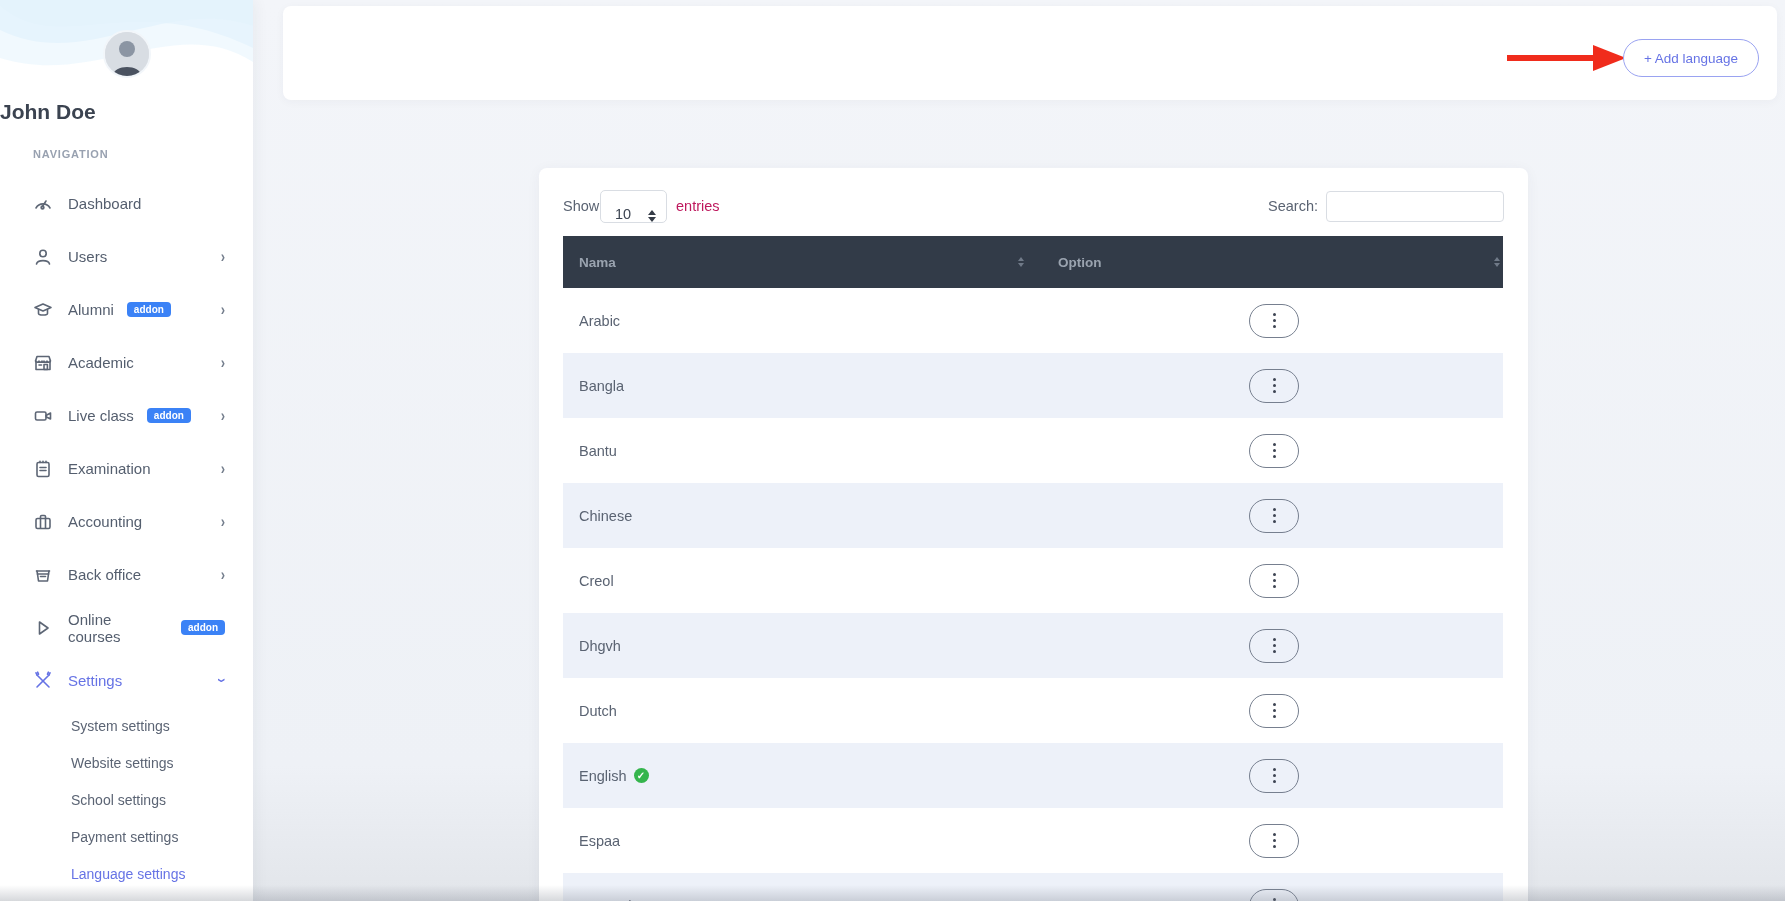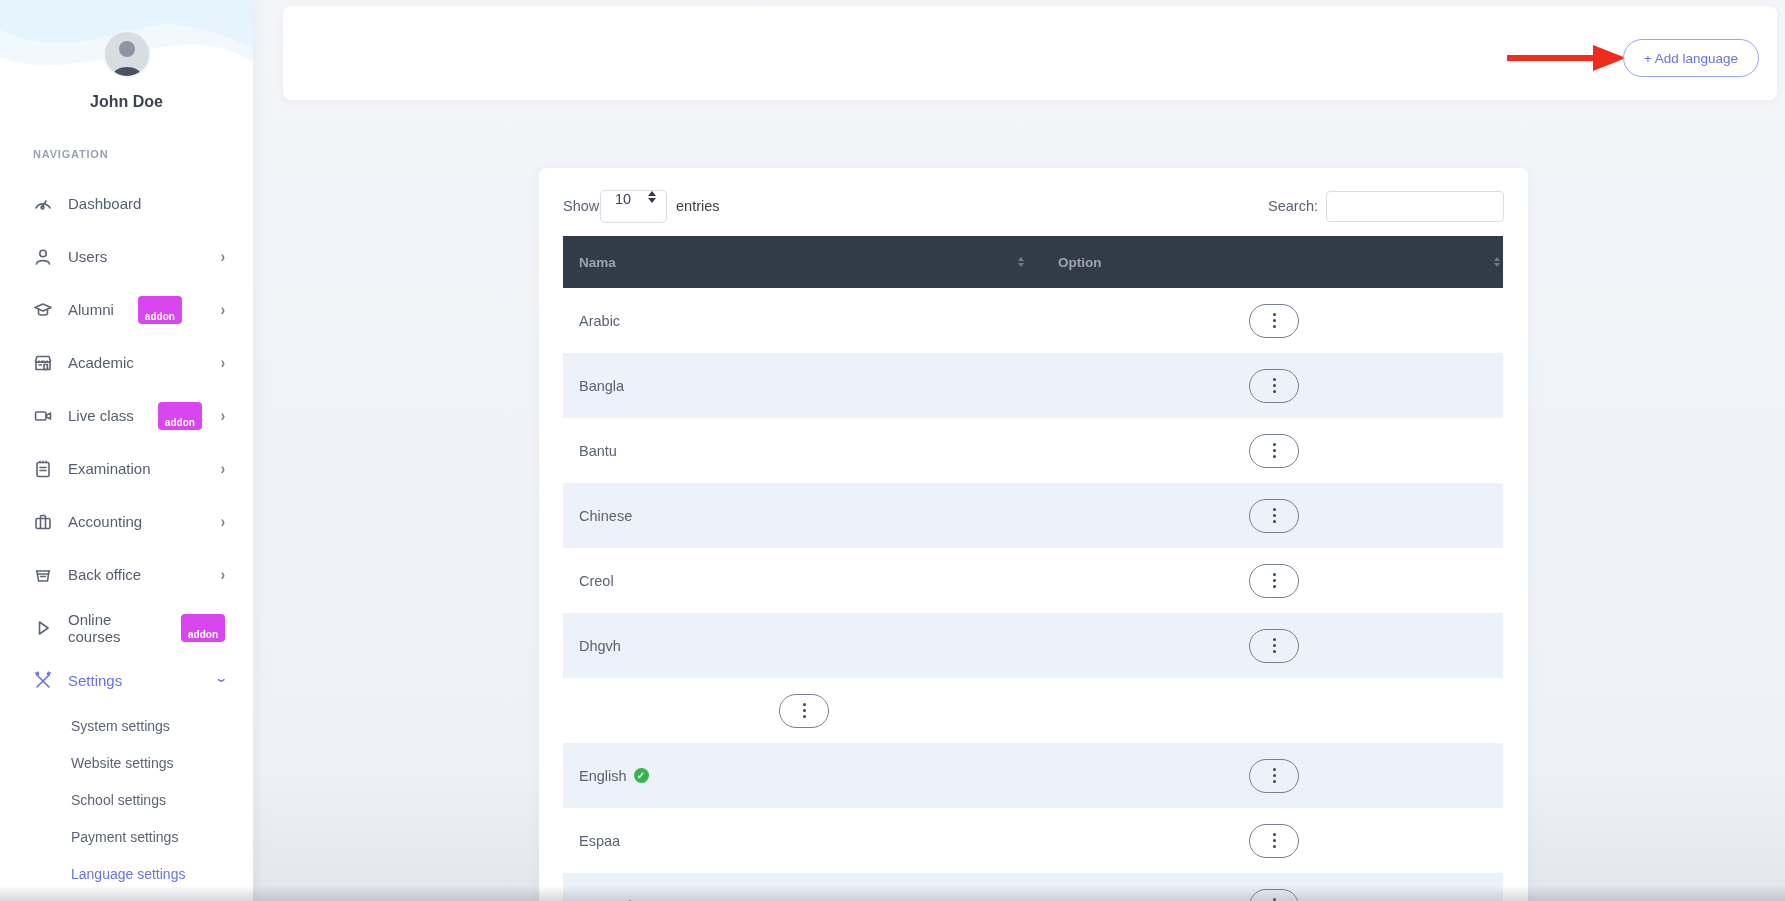--- a/index.html
+++ b/index.html
@@ -6,35 +6,35 @@
   html,body { width:1785px; height:901px; overflow:hidden;
     font-family:"Liberation Sans", sans-serif; }
   body { background:linear-gradient(180deg,#f3f5f9 0%,#eef1f6 85%,#e2e5ea 100%); position:relative; }
 
   
   .sidebar { position:absolute; left:0; top:0; width:253px; height:901px; background:#fff;
     box-shadow:2px 0 14px rgba(40,50,70,.06); z-index:2; }
   .wave { position:absolute; top:0; left:0; width:253px; height:92px; }
   .avatar { position:absolute; left:103px; top:30px; width:48px; height:48px; border-radius:50%;
     background:#dfe3e8; overflow:hidden; border:2px solid #f2f6fa; }
-  .profile-name { position:absolute; top:93px; width:100%; text-align:center;
-    font-size:16px; font-weight:bold; color:#3b4350; }
+  .profile-name { position:absolute; top:100px; width:100%; 
+    font-size:21px; font-weight:bold; color:#3b4350; }
   .nav-label { position:absolute; left:33px; top:148px; font-size:11px; font-weight:bold;
     color:#98a1b0; letter-spacing:.8px; }
   .nav { position:absolute; left:0; top:177px; width:253px; }
   .nav-item { height:53px; display:flex; align-items:center; padding:0 28px 0 33px;
     color:#545e6e; font-size:15px; cursor:pointer; position:relative; }
   .nav-item .ic { width:20px; height:20px; flex:0 0 20px; display:flex; align-items:center; justify-content:center; }
   .nav-item .lbl { margin-left:15px; }
   .nav-item .chev { margin-left:auto; font-size:13px; color:#737d8c; font-weight:bold;
     transform:scaleY(1.3); }
   .nav-item .chev.down { transform:rotate(90deg) scaleY(1.3); }
   .nav-item.active, .nav-item.active .chev { color:#6673e5; }
-  .badge { margin-left:24px; background:#d946ef; color:#fff; font-size:10px; font-weight:bold;
-    padding:16px 7px 2px; border-radius:4px; line-height:1; }
+  .badge { margin-left:13px; background:#3b82f6; color:#fff; font-size:10px; font-weight:bold;
+    padding:3px 7px 2px; border-radius:4px; line-height:1; }
   .subnav { width:253px; }
   .subnav-item { height:37px; display:flex; align-items:center; padding-left:71px;
     font-size:14px; color:#5b6474; cursor:pointer; }
   .subnav-item.active { color:#6673e5; }
   svg.icn { stroke:#5d6675; stroke-width:1.6; fill:none; stroke-linecap:round; stroke-linejoin:round; }
   .nav-item.active svg.icn { stroke:#6673e5; }
 
   
   .header-card { position:absolute; left:283px; top:6px; width:1494px; height:94px;
     background:#fff; border-radius:8px; box-shadow:0 2px 10px rgba(50,60,80,.04); z-index:1; }
@@ -45,28 +45,28 @@
     font-size:13.5px; font-family:"Liberation Sans",sans-serif; cursor:pointer; }
   .annot-arrow { position:absolute; left:1222px; top:37px; }
 
   
   .content-card { position:absolute; left:539px; top:132px; width:989px; height:769px;
     background:#fff; border-radius:8px; box-shadow:0 2px 14px rgba(50,60,80,.05);margin-top:36px; }
   .controls { position:absolute; left:0; top:22px; width:100%; height:34px; }
   .show-label { position:absolute; left:24px; top:8px; font-size:14.5px; color:#5a6372; }
   .entries-select { position:absolute; left:61px; top:0; width:67px; height:33px;
     border:1px solid #d9dde3; border-radius:5px; background:#fff; display:flex;
-    align-items:flex-start; padding:0 10px 0 14px; cursor:pointer; }
+    align-items:flex-end; padding:0 10px 0 14px; cursor:pointer; }
   .entries-select .val { font-size:14.5px; color:#3c4451; }
   .stepper { margin-left:auto; display:flex; flex-direction:column; gap:2px; }
   .tri-up { width:0; height:0; border-left:4px solid transparent; border-right:4px solid transparent;
     border-bottom:5px solid #343b46; }
   .tri-dn { width:0; height:0; border-left:4px solid transparent; border-right:4px solid transparent;
     border-top:5px solid #343b46; }
-  .entries-label { position:absolute; left:137px; top:8px; font-size:14.5px; color:#404040; }
+  .entries-label { position:absolute; left:137px; top:8px; font-size:14.5px; color:#be185d; }
   .search-label { position:absolute; left:724px; top:8px; width:55px; text-align:right;
     font-size:14.5px; color:#5a6372; }
   .search-input { position:absolute; left:787px; top:1px; width:178px; height:31px;
     border:1px solid #d9dde3; border-radius:4px; padding:0 8px; font-size:14px; color:#3c4451;
     font-family:"Liberation Sans",sans-serif; }
 
   
   .table { position:absolute; left:24px; top:68px; width:940px; }
   .thead { display:flex; height:52px; background:#323b48; color:#9aa3af;
     font-size:13.5px; font-weight:bold; align-items:flex-start; }
@@ -336,20 +336,21 @@
       <div class="td1">Dhgvh</div>
       <div class="td2">
           <button class="dots-btn">
             <i></i>
             <i></i>
             <i></i>
           </button>
         </div>
     </div>
     <div class="tr">
+      <div class="td1">Dutch</div>
       <div class="td2">
           <button class="dots-btn">
             <i></i>
             <i></i>
             <i></i>
           </button>
         </div>
     </div>
     <div class="tr">
       <div class="td1">

